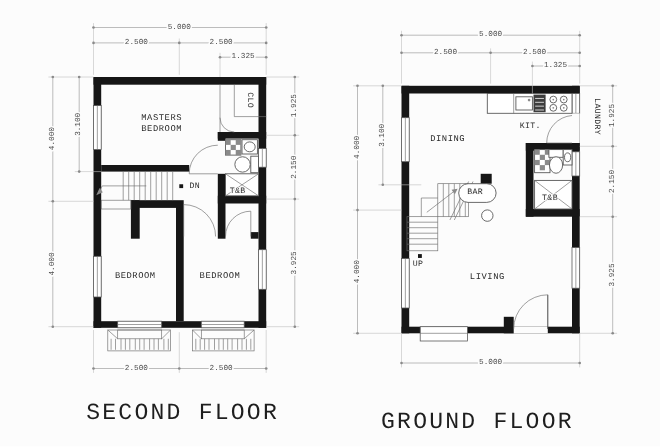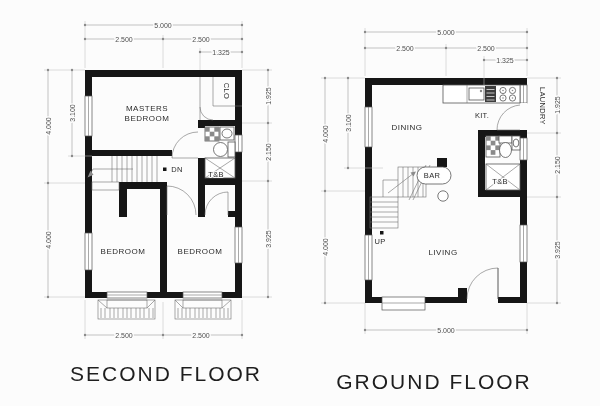--- a/index.html
+++ b/index.html
@@ -1,17 +1,17 @@
 <!DOCTYPE html>
 <html><head>
 <meta charset="utf-8">
 <style>
   html,body{margin:0;padding:0;background:#fff;}
   .stage{width:600px;height:406px;position:relative;background:var(--bg,#fcfcfc);
-         font-family:Liberation Sans, sans-serif;overflow:hidden;}
+         font-family:Liberation Mono, monospace;overflow:hidden;}
   svg{position:absolute;left:0;top:0;}
   .wl{fill:var(--wall,#161616);stroke:none;}
   .ln{stroke:#454545;stroke-width:0.9;fill:none;}
   .thin{stroke:#6e6e6e;stroke-width:0.6;fill:none;}
   .dln{stroke:#9a9a9a;stroke-width:0.6;fill:none;}
   .ext{stroke:#c0c0c0;stroke-width:0.55;fill:none;}
   .win{fill:#ffffff;stroke:#555;stroke-width:0.7;}
   .fix{fill:#ffffff;stroke:#555;stroke-width:0.8;}
   .dot{fill:#8a8a8a;}
   .chk{fill:#8a8a8a;}

